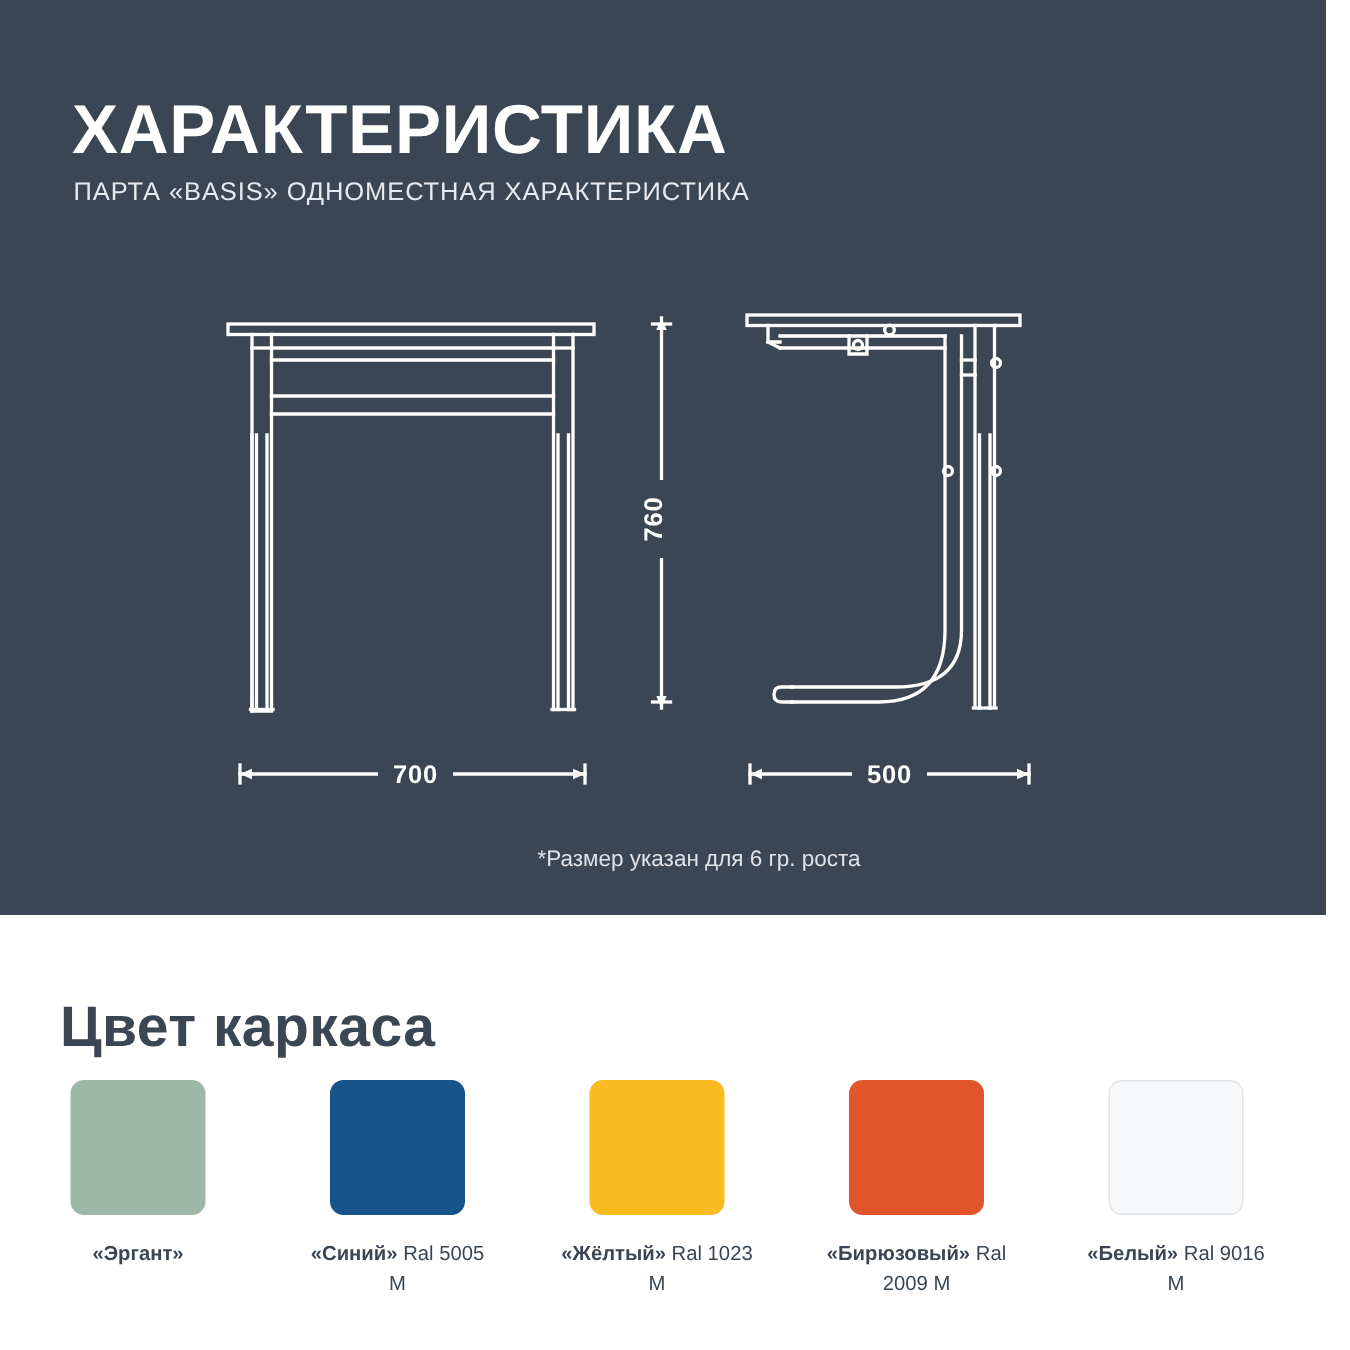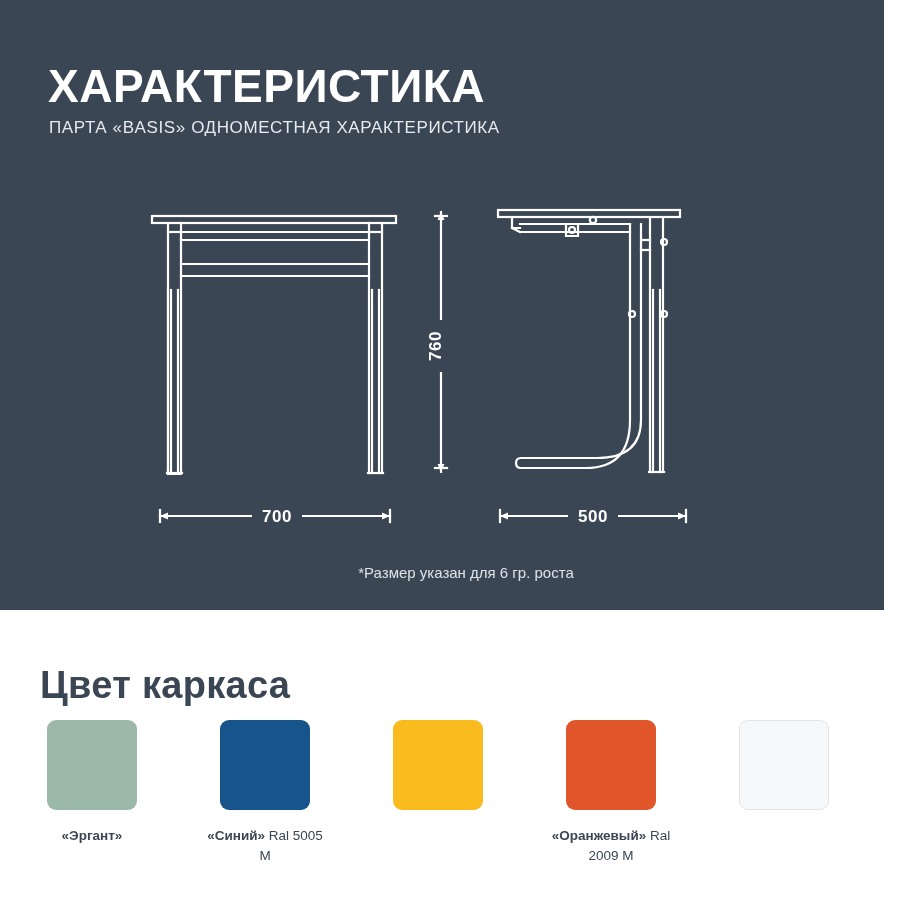--- a/index.html
+++ b/index.html
@@ -253,30 +253,38 @@
         <div class="swatch" style="background:#17548b"></div>
         <div class="swatch-caption">
           <b>«Синий»</b>
            <span>Ral 5005 М</span>
         </div>
       </div>
 
 
       <div class="swatch-cell">
         <div class="swatch" style="background:#f9bb1d"></div>
+        <div class="swatch-caption">
+          <b>«Жёлтый»</b>
+           <span>Ral 1023 М</span>
+        </div>
       </div>
 
       <div class="swatch-cell">
         <div class="swatch" style="background:#e1552a"></div>
         <div class="swatch-caption">
-          <b>«Оранжевый»</b>
+          <b>«Бирюзовый»</b>
            <span>Ral 2009 М</span>
         </div>
       </div>
 
       <div class="swatch-cell">
         <div class="swatch bordered" style="background:#f7f8f9"></div>
+        <div class="swatch-caption">
+          <b>«Белый»</b>
+           <span>Ral 9016 М</span>
+        </div>
       </div>
 
     </div>
   </section>
 
 </div>
 
 </body></html>

